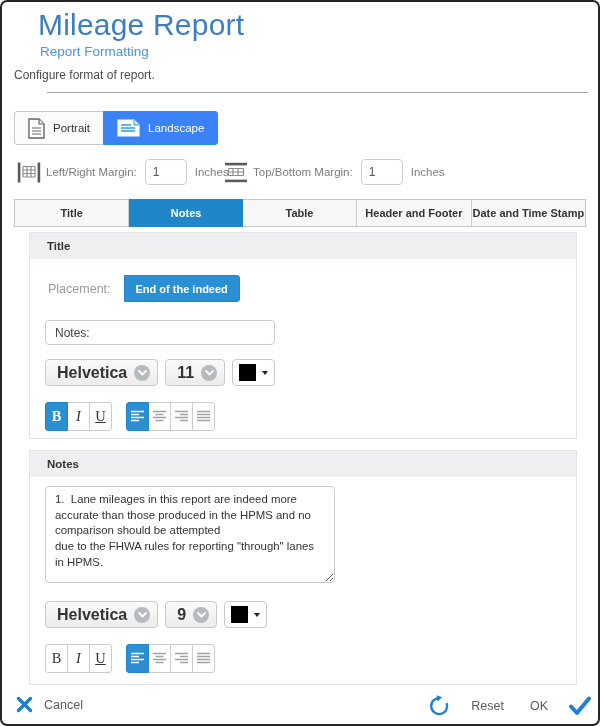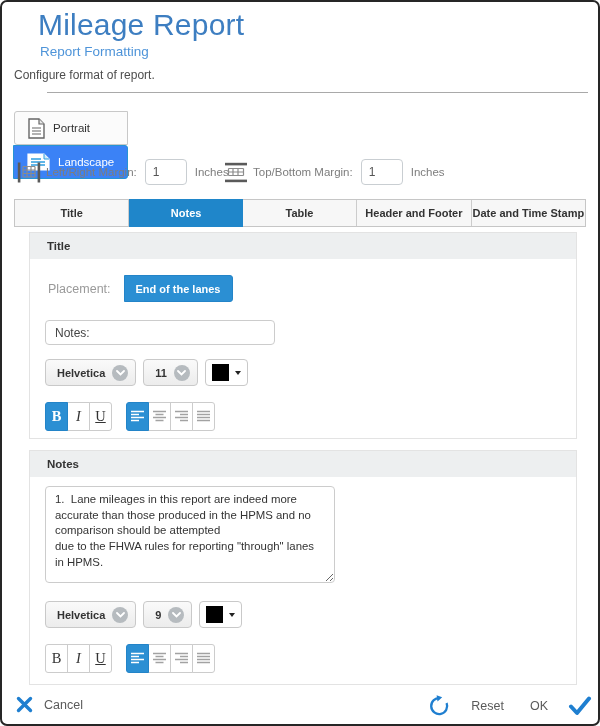--- a/index.html
+++ b/index.html
@@ -9,21 +9,21 @@
             border:2px solid #262626; border-radius:7px; overflow:hidden; }
 
   
   .page-title { position:absolute; left:36px; top:6px; font-size:30px; font-weight:400;
                 color:#3d7ec1; letter-spacing:.2px; }
   .page-subtitle { position:absolute; left:38px; top:42px; font-size:13.5px; color:#4e94d9; }
   .page-desc { position:absolute; left:12px; top:66px; font-size:12px; color:#4d4d4d; }
   .rule { position:absolute; left:45px; right:10px; top:90px; border-top:1px solid #a9a9a9; }
 
   
-  .orient-group { position:absolute; left:12px; top:109px; display:inline-flex;flex-direction:column; }
+  .orient-group { position:absolute; left:12px; top:109px; display:inline-flex; }
   .or-btn { height:34px; display:flex; align-items:center; gap:8px; padding:0 13px;
             border:1px solid #c8c8c8; background:#fbfbfb; font-size:11.5px; color:#333; cursor:pointer; }
   .or-btn:first-child { border-radius:3px 0 0 3px; }
   .or-btn:last-child { border-radius:0 3px 3px 0; margin-left:-1px; }
   .or-btn.active { background:#3b82f6; border-color:#2694d4; color:#fff; }
 
   
   .margin-group { position:absolute; top:156px; height:28px; display:flex; align-items:center; gap:5px; }
   .mg-label { font-size:11.5px; color:#7d7d7d; white-space:nowrap; }
   .mini-input { width:42px; height:26px; border:1px solid #c9ced2; border-radius:4px;
@@ -54,21 +54,21 @@
   .pl-btn:last-child { border-radius:0 3px 3px 0; margin-left:-1px; }
   .pl-btn.active { background:#2b8fd3; border-color:#2384c8; color:#fff; }
 
   .text-input { margin-top:18px; width:230px; height:25px; border:1px solid #ccc; border-radius:4px;
                 padding:0 9px; font-size:12px; color:#444; display:block;
                 font-family:"Liberation Sans",sans-serif; }
 
   .font-row { margin-top:14px; display:flex; align-items:center; gap:7px; }
   .dd-btn { height:27px; display:inline-flex; align-items:center; gap:7px; padding:0 7px 0 11px;
             border:1px solid #c9c9c9; border-radius:4px; background:linear-gradient(#fafafa,#ececec);
-            font-size:11px; font-weight:bold; color:#333; cursor:pointer; }
+            font-size:16px; font-weight:bold; color:#333; cursor:pointer; }
   .dd-caret { width:16px; height:16px; border-radius:50%; background:#b6bbbf; display:flex;
               align-items:center; justify-content:center; flex:0 0 auto; }
   .color-btn { height:27px; padding:0 6px; display:inline-flex; align-items:center; gap:6px;
                background:#fff; border:1px solid #c9c9c9; border-radius:4px; cursor:pointer; }
   .swatch { width:17px; height:17px; background:#000; }
   .caret-down { width:0; height:0; border-left:3.5px solid transparent;
                 border-right:3.5px solid transparent; border-top:4.5px solid #222; }
 
   .style-row { margin-top:16px; display:flex; align-items:center; gap:14px; }
   .fmt-group { display:inline-flex; }
@@ -157,21 +157,21 @@
     <div class="tab">Header and Footer</div>
     <div class="tab">Date and Time Stamp</div>
   </div>
 
   <div class="panel" style="top:230px; height:207px;">
     <div class="panel-h">Title</div>
     <div class="panel-body">
       <div class="placement-row">
         <span class="placement-label">Placement:</span>
         <div class="fmt-group">
-          <button class="pl-btn active">End of the lanes</button>
+          <button class="pl-btn active">End of the indeed</button>
         </div>
       </div>
 
       <input class="text-input" value="Notes:" style="">
 
       <div class="font-row">
         <div class="dd-btn">
           <span>Helvetica</span>
           <span class="dd-caret">
             <svg width="9" height="6" viewBox="0 0 9 6">

